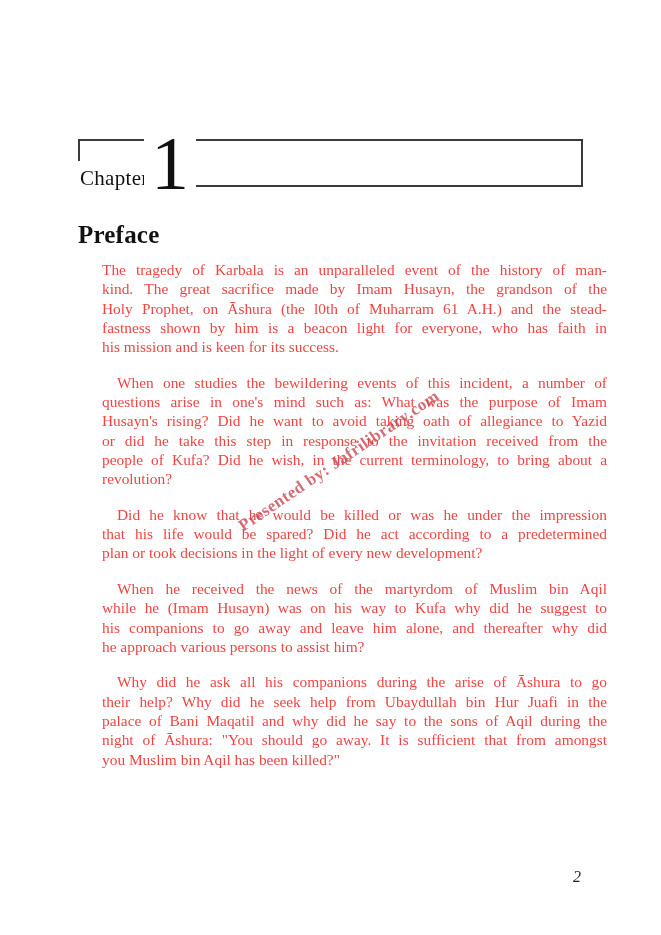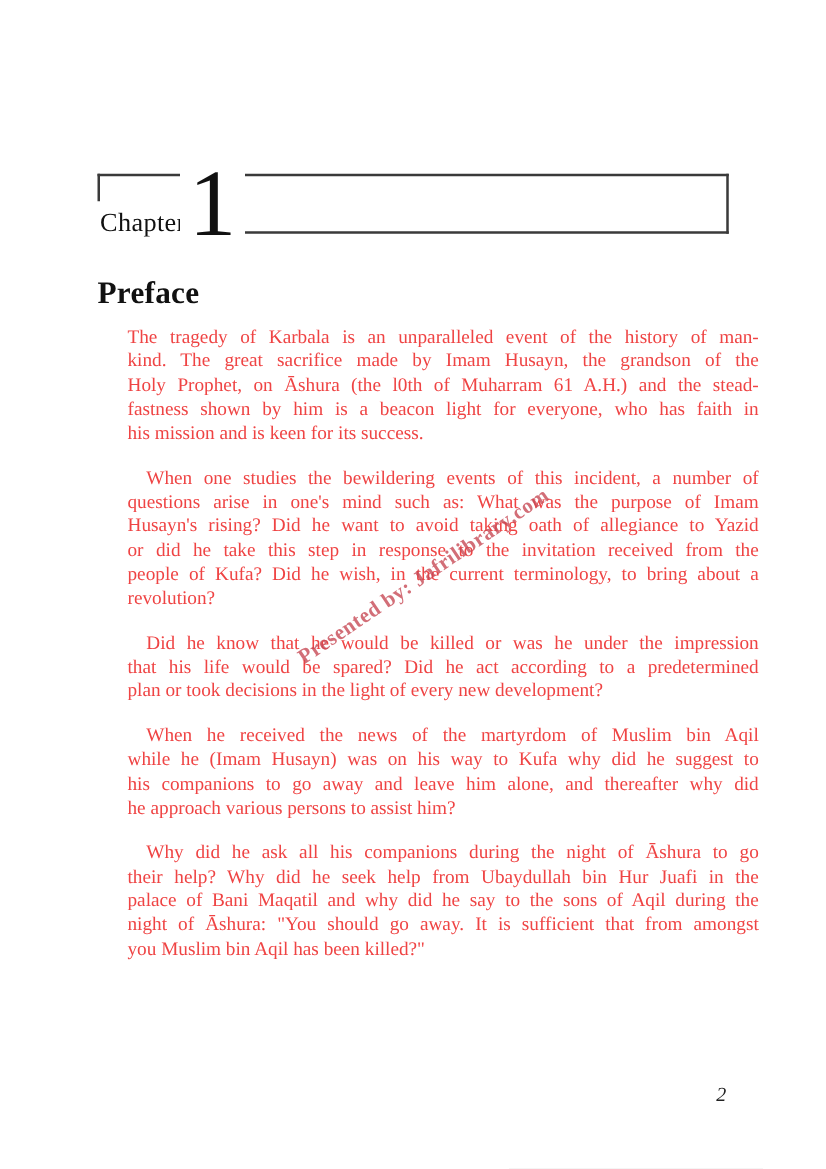--- a/index.html
+++ b/index.html
@@ -140,21 +140,21 @@
         <div class="line">that his life would be spared? Did he act according to a predetermined</div>
         <div class="line last">plan or took decisions in the light of every new development?</div>
       </div>
       <div class="para indent">
         <div class="line">When he received the news of the martyrdom of Muslim bin Aqil</div>
         <div class="line">while he (Imam Husayn) was on his way to Kufa why did he suggest to</div>
         <div class="line">his companions to go away and leave him alone, and thereafter why did</div>
         <div class="line last">he approach various persons to assist him?</div>
       </div>
       <div class="para indent">
-        <div class="line">Why did he ask all his companions during the night of Āshura to go</div>
+        <div class="line">Why did he ask all his companions during the arise of Āshura to go</div>
         <div class="line">their help? Why did he seek help from Ubaydullah bin Hur Juafi in the</div>
         <div class="line">palace of Bani Maqatil and why did he say to the sons of Aqil during the</div>
         <div class="line">night of Āshura: "You should go away. It is sufficient that from amongst</div>
         <div class="line last">you Muslim bin Aqil has been killed?"</div>
       </div>
     </div>
 
   <div id="watermark" style="color: rgb(200, 74, 86);">Presented by: Jafrilibrary.com</div>
 
   <div id="page-number">2</div>

